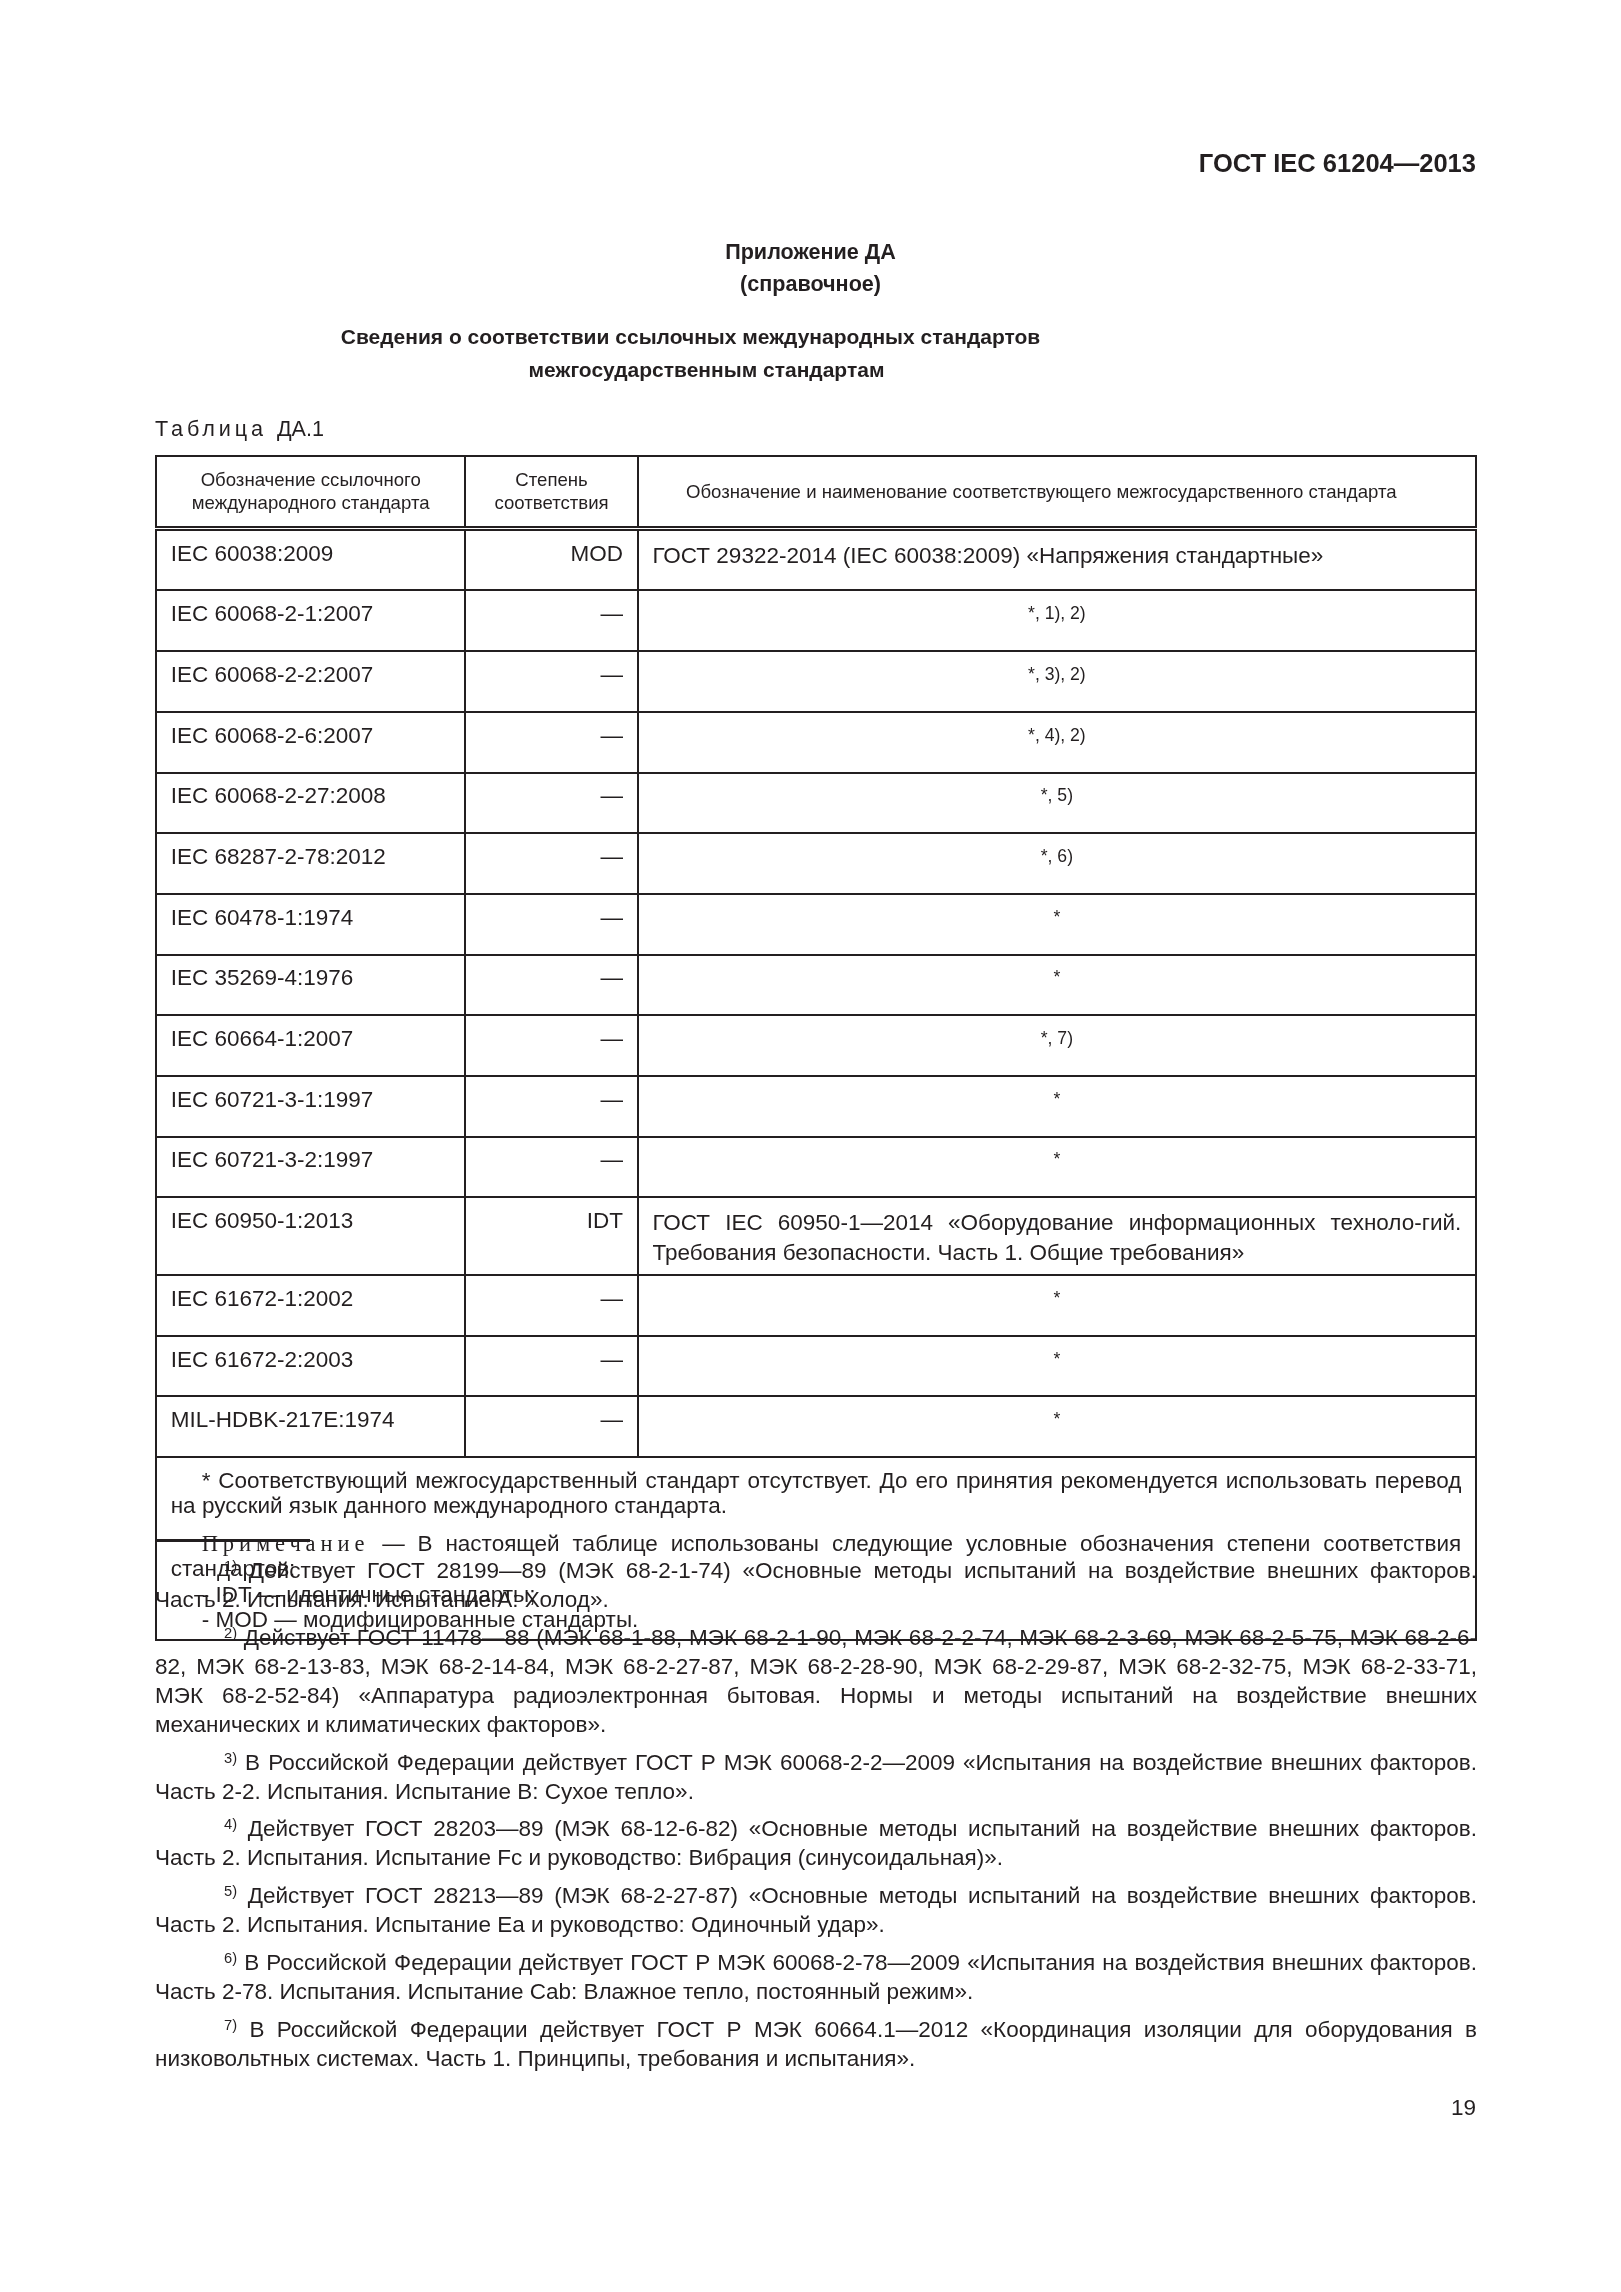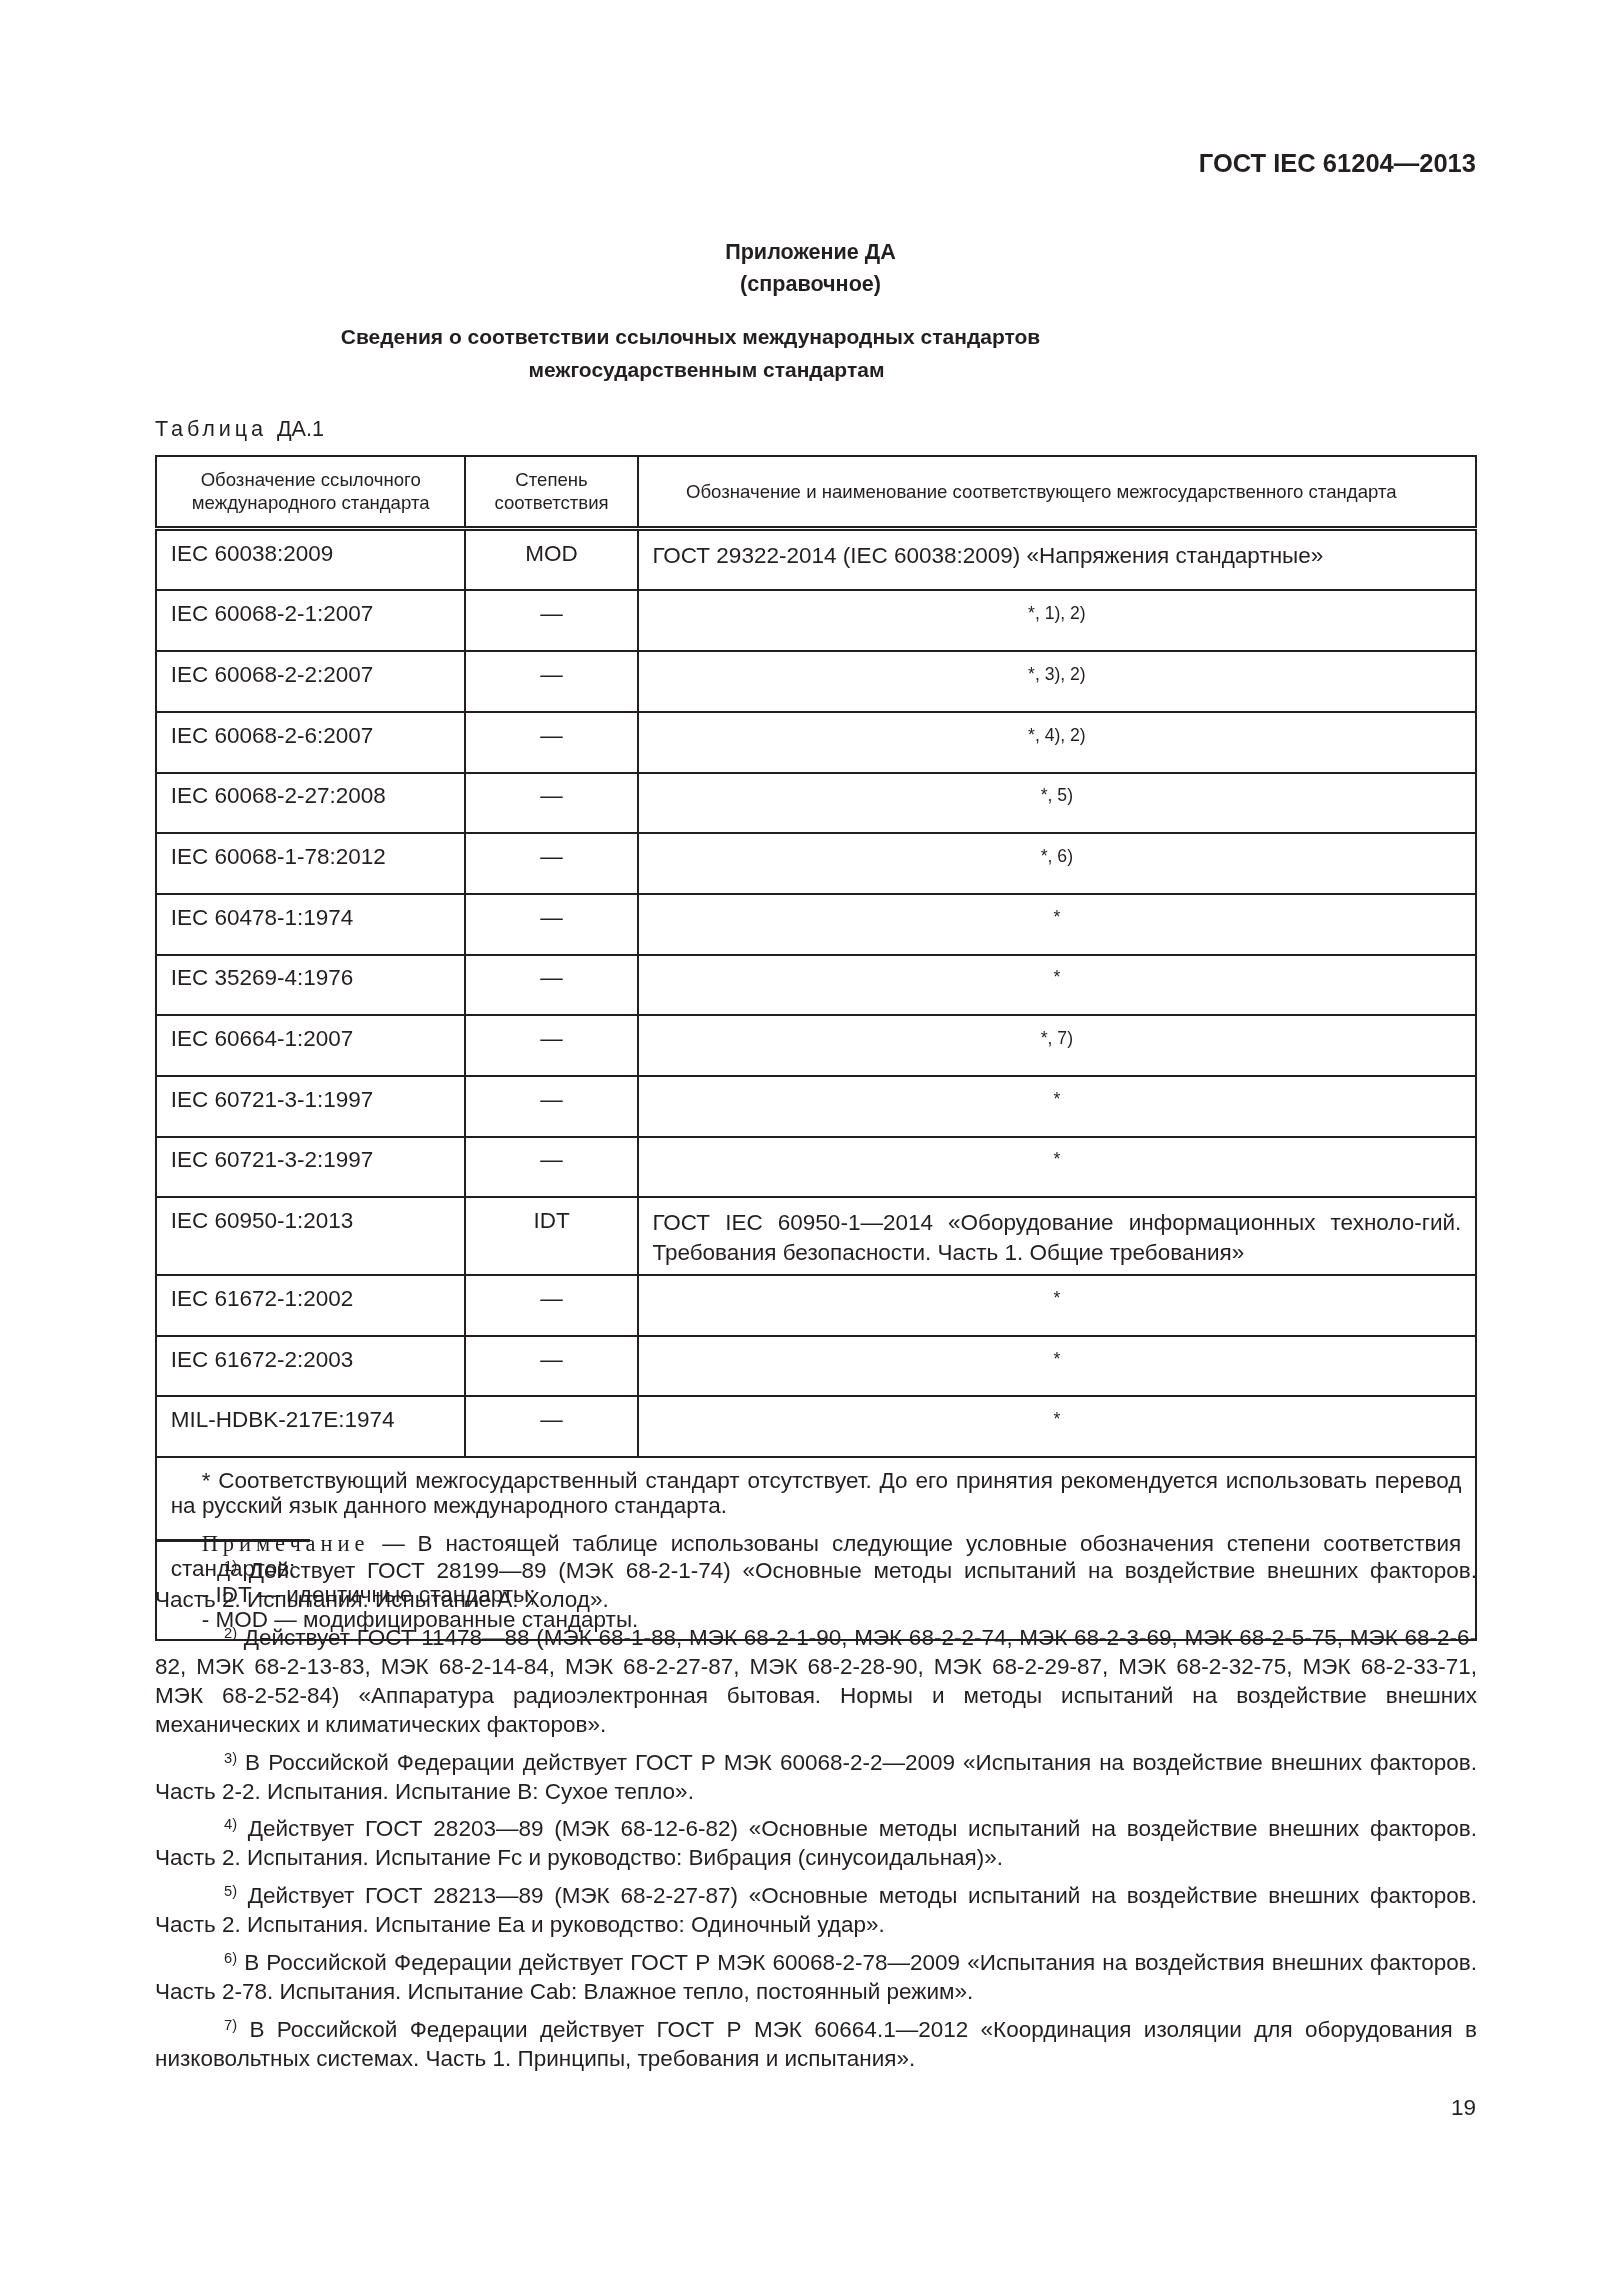--- a/index.html
+++ b/index.html
@@ -13,21 +13,21 @@
   .table-caption span.num { letter-spacing: 0; }
 
   table.std { position: absolute; left: 155px; top: 455px; width: 1322px; border-collapse: collapse;
               font-size: 22.5px; border: 2.9px solid #231f20; }
   table.std td, table.std th { border-left: 2px solid #231f20; border-right: 2px solid #231f20;
               border-top: 2.9px solid #231f20; padding: 0 13.7px; vertical-align: top; }
   table.std th { font-weight: normal; font-size: 18.6px; line-height: 23.5px; text-align: center;
               height: 61px; vertical-align: middle; padding: 3.9px 7.8px; border-bottom: 5.9px double #231f20; }
   table.std td { height: 43px; line-height: 25.5px; padding-top: 9.8px; padding-bottom: 5.9px; }
   td.c1 { width: 280px; }
-  td.c2 { width: 143px; text-align: center; }
+  td.c2 { width: 143px; text-align: right; }
   td.c3 { text-align: center; font-size: 17.6px; line-height: 15.7px; padding-top: 5.9px; }
   td.c3.txt { text-align: left; font-size: 22.5px; line-height: 30px; padding-top: 9.8px; }
   td.note { padding: 11.8px 13.7px 13.7px 13.7px; font-size: 22.5px; line-height: 31px; text-align: justify; }
   .note p { margin: 0; }
   .note .ind { text-indent: 31px; }
   .note .gap { margin-top: 11.8px; }
   .spaced { letter-spacing: 4.9px; font-family: Liberation Serif, serif; }
 
   .fn-rule { left: 155px; top: 1539px; width: 155px; height: 2.9px; background: #231f20; }
   .footnotes { left: 155px; top: 1556px; width: 1322px; font-size: 22.5px; line-height: 29px; text-align: justify; }
@@ -78,21 +78,21 @@
       <td class="c1">IEC 60068-2-6:2007</td>
       <td class="c2">—</td>
       <td class="c3">*, 4), 2)</td>
     </tr>
     <tr>
       <td class="c1">IEC 60068-2-27:2008</td>
       <td class="c2">—</td>
       <td class="c3">*, 5)</td>
     </tr>
     <tr>
-      <td class="c1">IEC 60068-1-78:2012</td>
+      <td class="c1">IEC 68287-2-78:2012</td>
       <td class="c2">—</td>
       <td class="c3">*, 6)</td>
     </tr>
     <tr>
       <td class="c1">IEC 60478-1:1974</td>
       <td class="c2">—</td>
       <td class="c3">*</td>
     </tr>
     <tr>
       <td class="c1">IEC 35269-4:1976</td>

